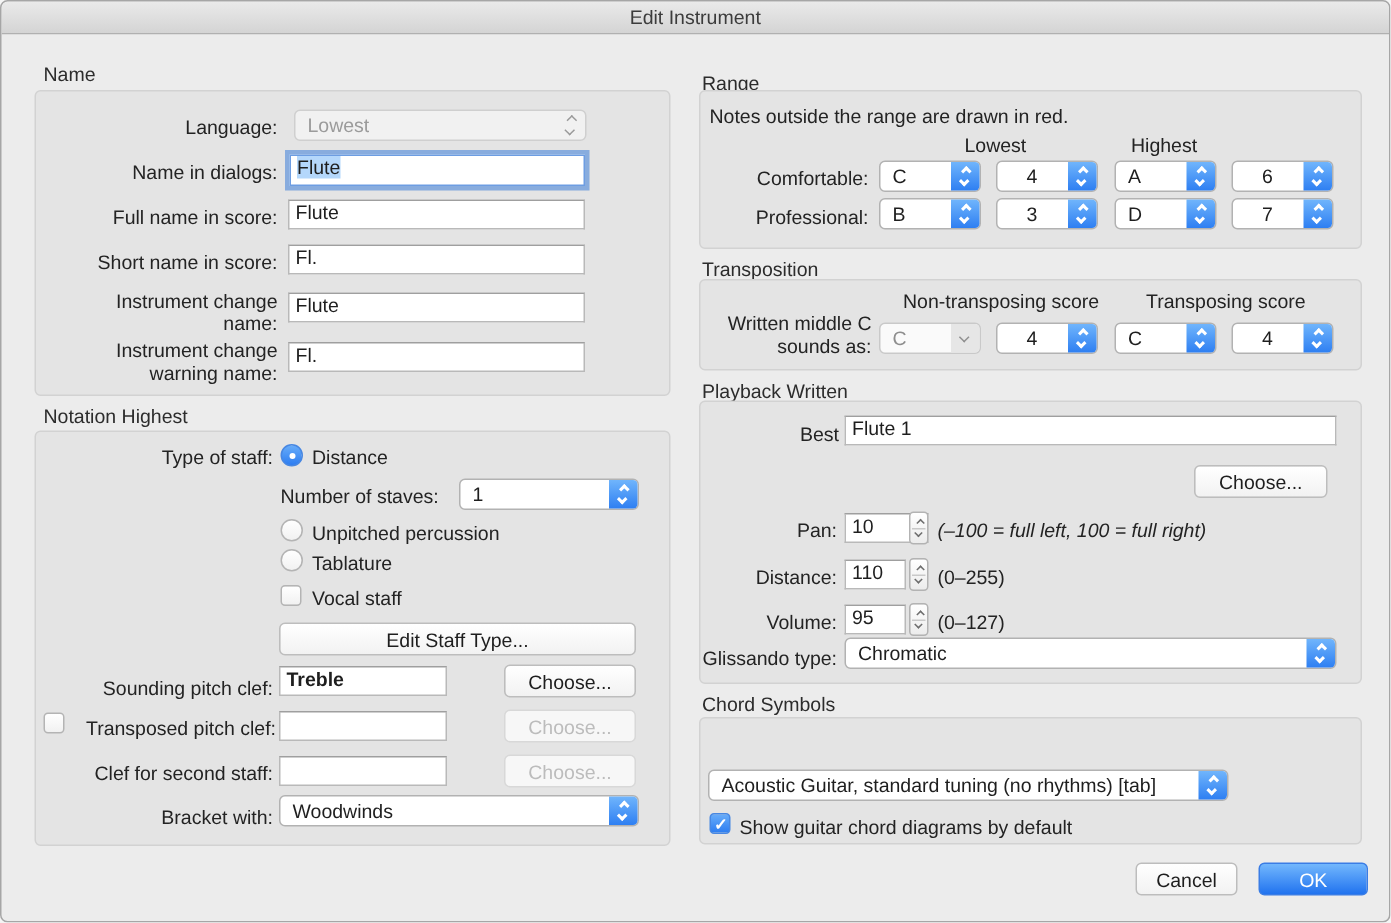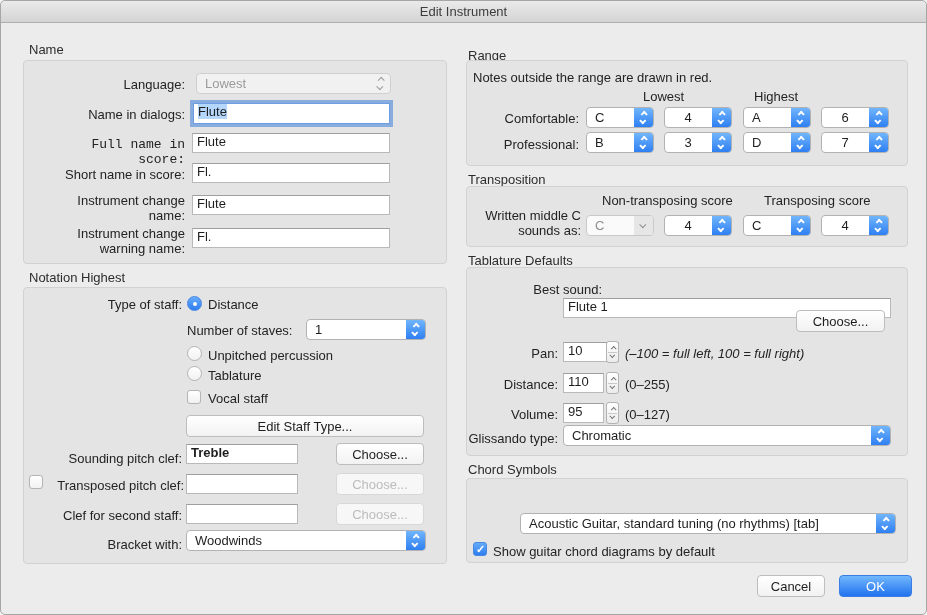--- a/index.html
+++ b/index.html
@@ -100,21 +100,21 @@
         <i class="cu"></i>
         <i class="cd"></i>
       </span>
   </div>
 
   <div class="lbl" style="left:60px;top:106px;width:124px;">Name in dialogs:</div>
   <div class="field focused" style="left:192px;top:102px;width:197px;height:21px;">
     <span class="sel">Flute</span>
   </div>
 
-  <div class="lbl" style="left:60px;top:136px;width:124px;font-family:Liberation Mono, monospace;">Full name in score:</div>
+  <div class="lbl" style="left:60px;top:136px;width:124px;">Full name in score:</div>
   <div class="field" style="left:191px;top:132px;width:198px;">
     <span>Flute</span>
   </div>
 
   <div class="lbl" style="left:60px;top:166px;width:124px;">Short name in score:</div>
   <div class="field" style="left:191px;top:162px;width:198px;">
     <span>Fl.</span>
   </div>
 
   <div class="lbl" style="left:72px;top:192px;width:112px;">Instrument change name:</div>
@@ -285,25 +285,25 @@
       </span>
   </div>
   <div class="combo ctr" style="left:820px;top:214px;width:68px;">
     <span class="txt">4</span>
     <span class="step">
         <i class="cu"></i>
         <i class="cd"></i>
       </span>
   </div>
 
-  <div class="sec-title" style="left:467px;top:252px;">Tablature Defaults</div>
+  <div class="sec-title" style="left:467px;top:252px;">Playback Written</div>
   <div class="box" style="left:465px;top:266px;width:442px;height:189px;"></div>
 
   <div class="lbl" style="left:467px;top:281px;width:90px;margin-left:44px;">Best sound:</div>
-  <div class="field" style="left:562px;top:276px;width:328px;margin-top:21px;">
+  <div class="field" style="left:562px;top:276px;width:328px;">
     <span>Flute 1</span>
   </div>
   <div class="btn" style="left:795px;top:309px;width:89px;">
     <span>Choose...</span>
   </div>
 
   <div class="lbl" style="left:497px;top:345px;width:60px;">Pan:</div>
   <div class="field" style="left:562px;top:341px;width:56px;">
     <span>10</span>
   </div>
@@ -338,21 +338,21 @@
     <span class="txt">Chromatic</span>
     <span class="step">
         <i class="cu"></i>
         <i class="cd"></i>
       </span>
   </div>
 
   <div class="sec-title" style="left:467px;top:461px;">Chord Symbols</div>
   <div class="box" style="left:465px;top:477px;width:442px;height:85px;"></div>
 
-  <div class="combo" style="left:471px;top:512px;width:376px;margin-left:48px;">
+  <div class="combo" style="left:471px;top:512px;width:347px;">
     <span class="txt">Acoustic Guitar, standard tuning (no rhythms) [tab]</span>
     <span class="step">
         <i class="cu"></i>
         <i class="cd"></i>
       </span>
   </div>
 
   <div class="checkbox on" style="left:472px;top:541px;"></div>
   <div class="lbl-l" style="left:492px;top:543px;">Show guitar chord diagrams by default</div>
 

